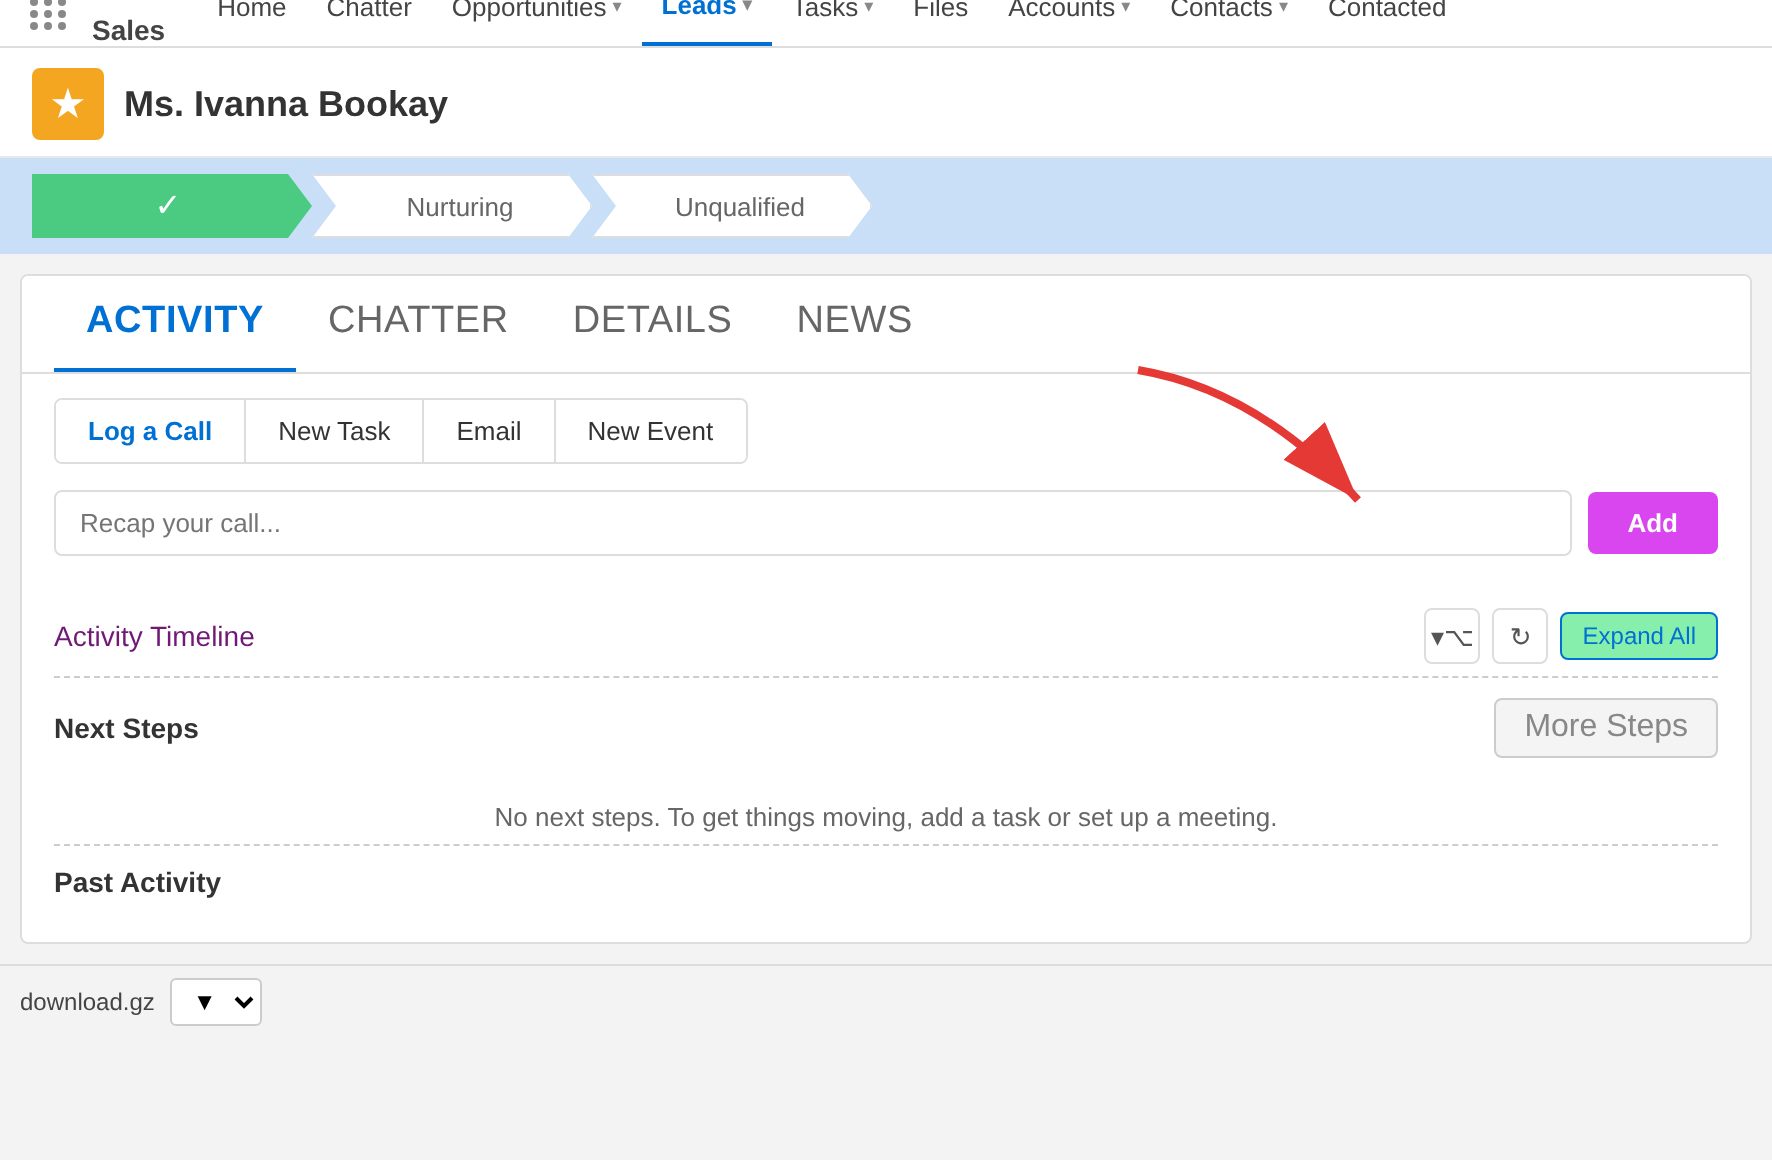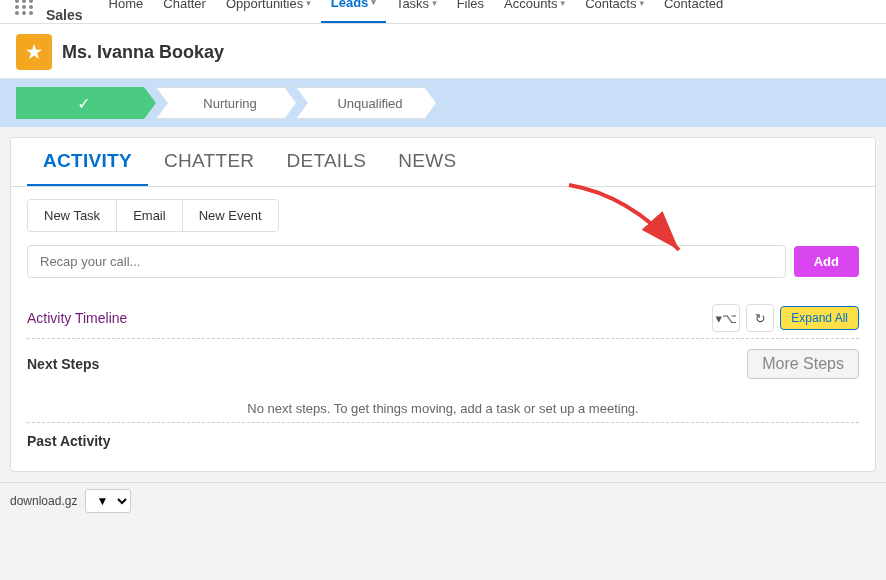--- a/index.html
+++ b/index.html
@@ -148,21 +148,21 @@
     .timeline-actions {
       display: flex; align-items: center; gap: 6px;
     }
     .icon-btn {
       width: 28px; height: 28px; border: 1px solid #ddd; border-radius: 4px;
       background: #fff; display: flex; align-items: center; justify-content: center;
       cursor: pointer; font-size: 13px; color: #555;
     }
     .expand-btn {
       border: 1px solid #0070d2; border-radius: 4px; padding: 4px 10px;
-      font-size: 12px; color: #0070d2; background: #fde047; cursor: pointer;
+      font-size: 12px; color: #0070d2; background: #86efac; cursor: pointer;
       font-weight: 500;
     }
 
     
     .section-row {
       display: flex; align-items: center;
       border-top: 1px dashed #ccc; padding: 10px 0; gap: 28px;
     }
     .section-label {
       font-size: 14px; font-weight: 700; color: #333; min-width: 100px;
@@ -289,20 +289,23 @@
       <span>DETAILS</span>
     </div>
     <div class="content-tab">
       <span>NEWS</span>
     </div>
   </div>
 
   <div class="activity-panel">
 
     <div class="action-tabs">
+      <div class="action-tab active">
+        <span>Log a Call</span>
+      </div>
       <div class="action-tab">
         <span>New Task</span>
       </div>
       <div class="action-tab">
         <span>Email</span>
       </div>
       <div class="action-tab">
         <span>New Event</span>
       </div>
     </div>

